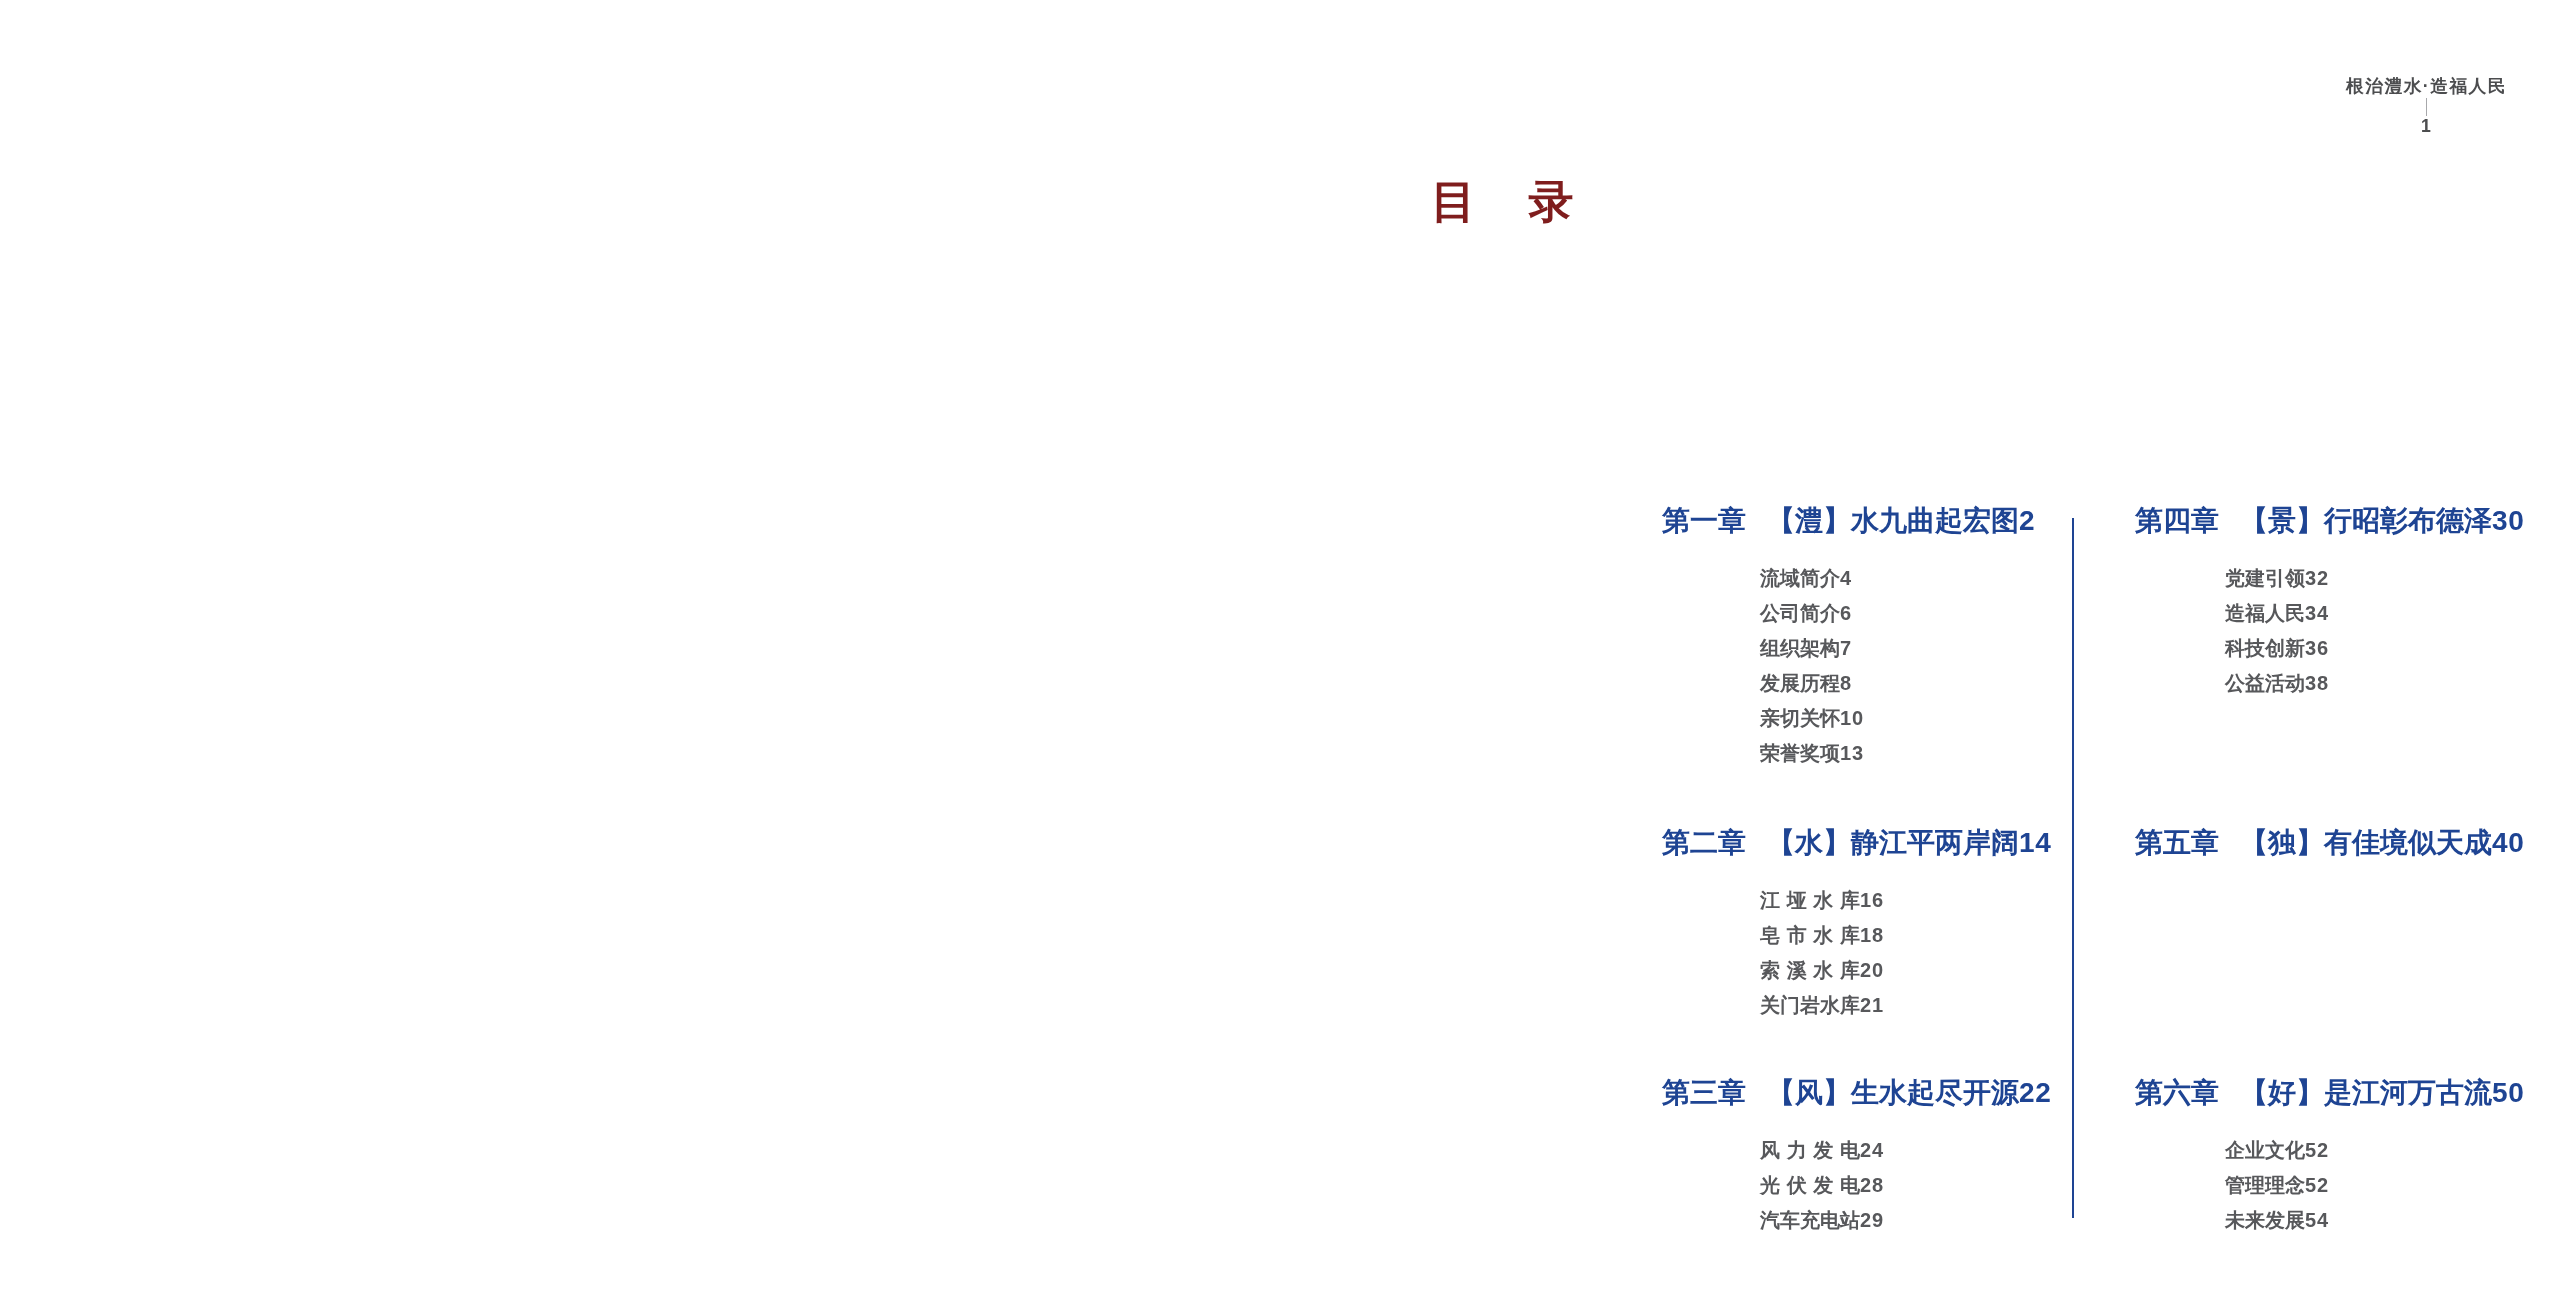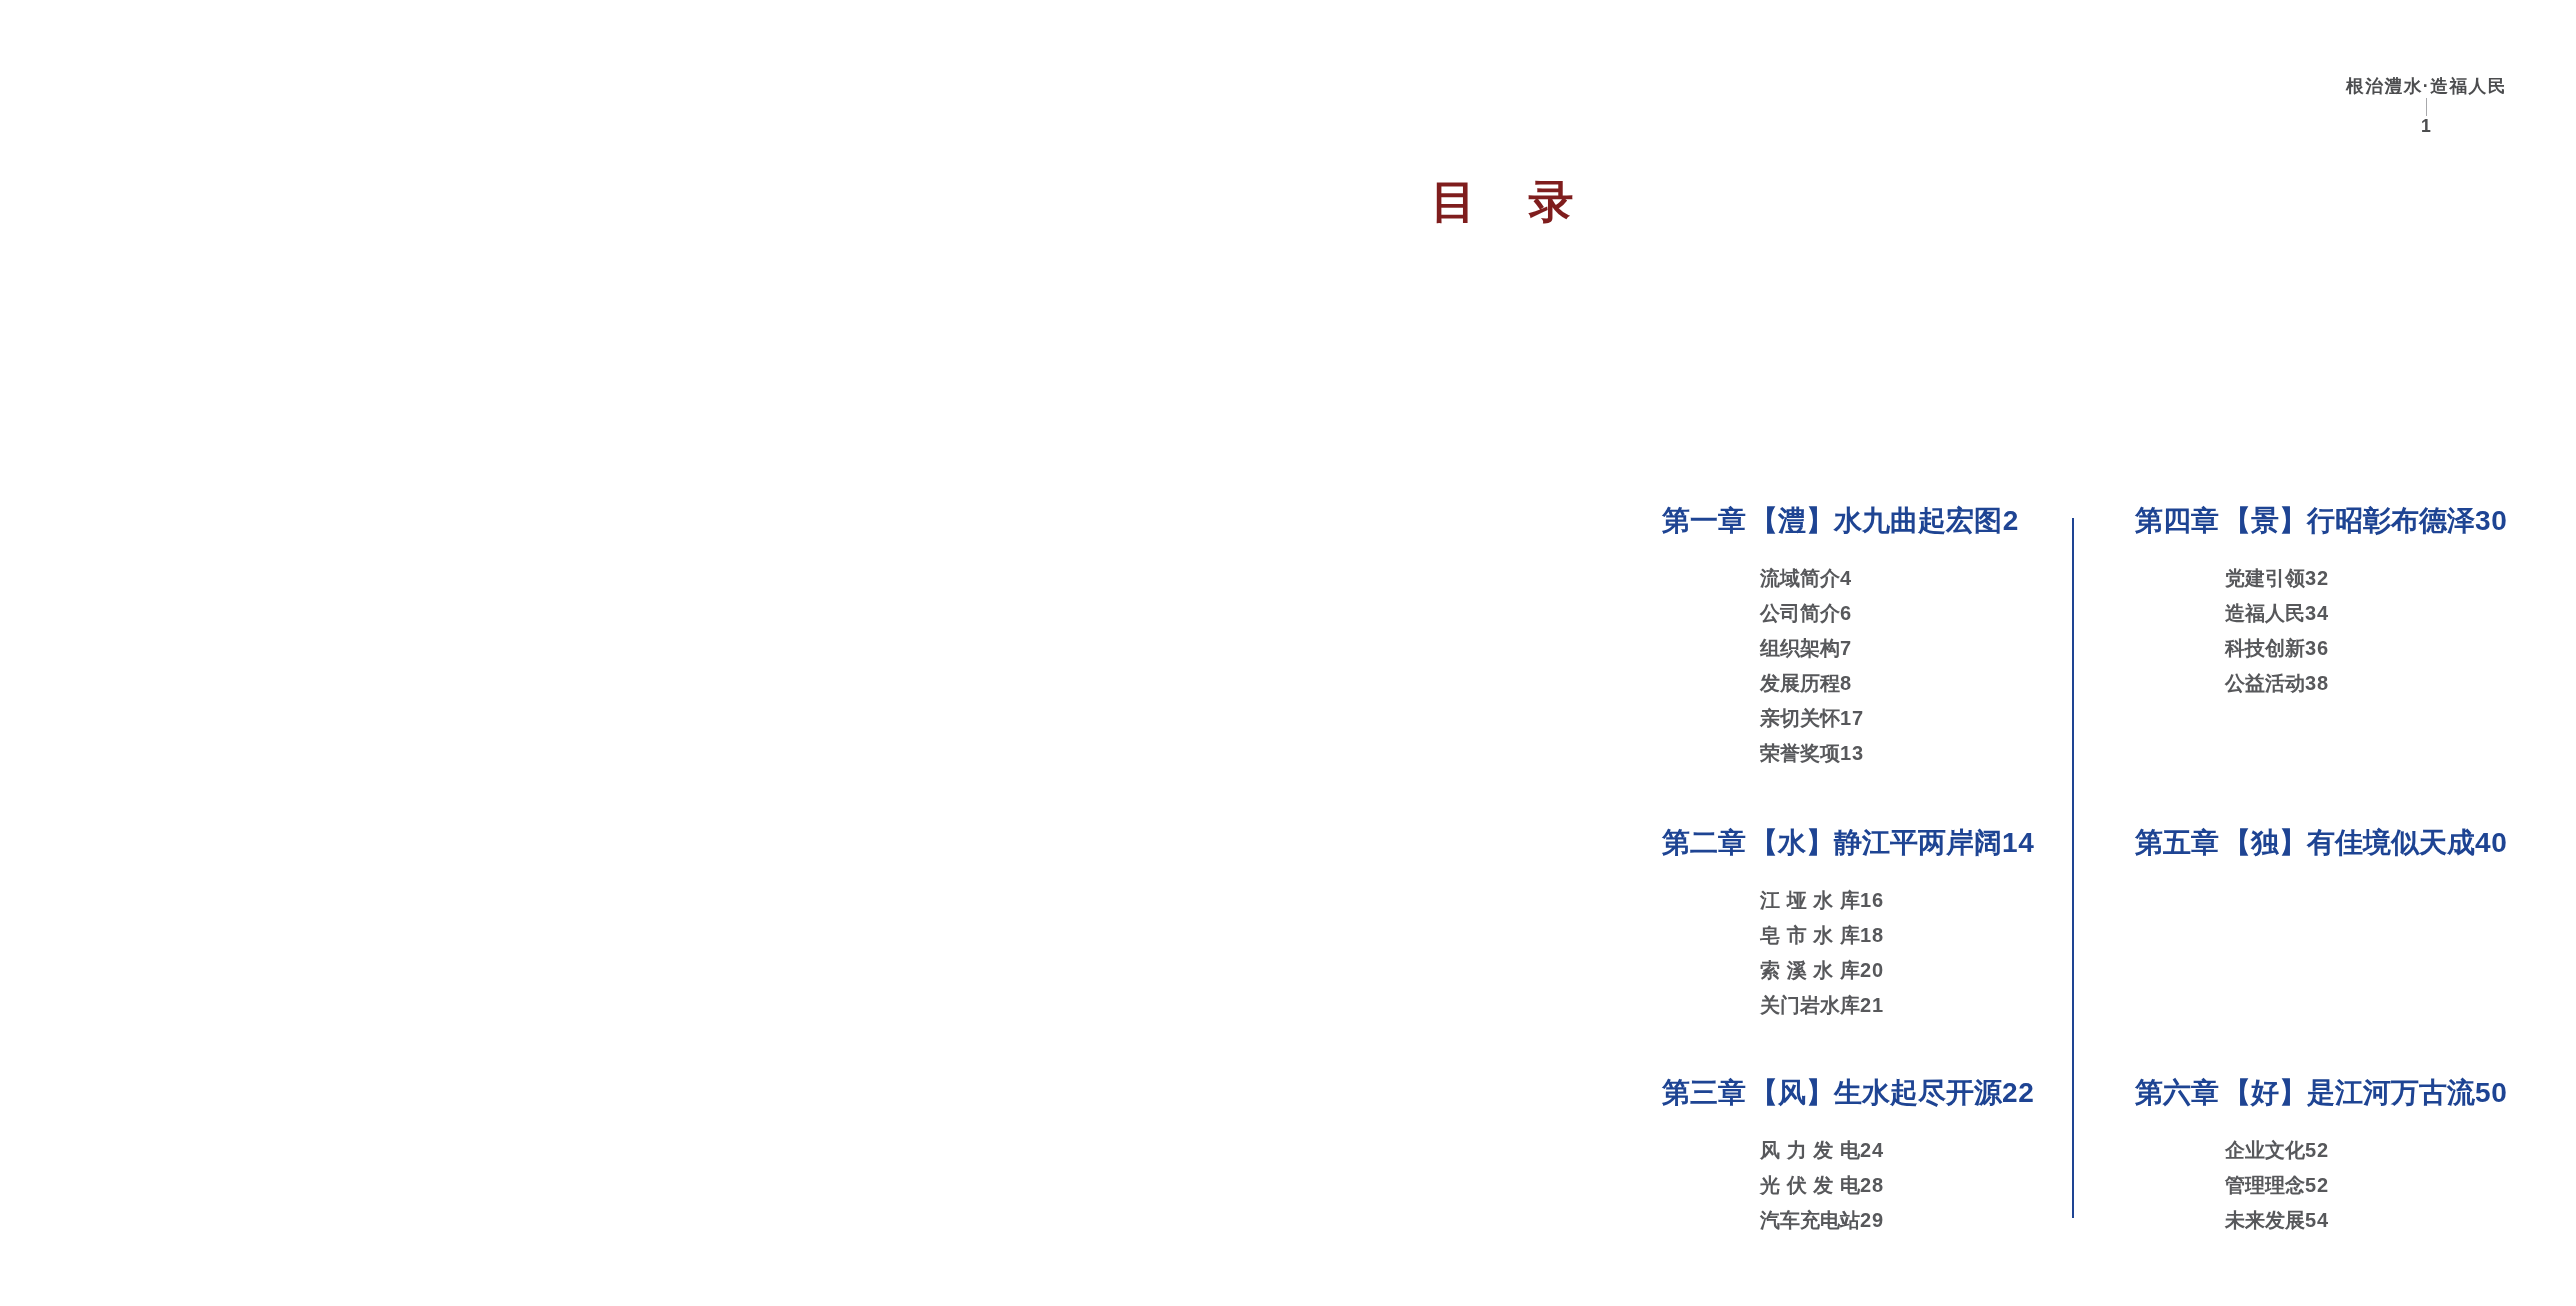--- a/index.html
+++ b/index.html
@@ -78,21 +78,21 @@
     display: flex;
     justify-content: space-between;
     align-items: baseline;
     color: #1e4493;
     font-weight: bold;
     font-size: 28px;
     line-height: 35px;
     white-space: nowrap;
     cursor: pointer;
   }
-  .sec-label { display: flex; gap: 4px; }
+  .sec-label { display: flex; gap: 21px; }
   .sec-page  { font-size: 28px; letter-spacing: 0.8px; }
 
   .items {
     list-style: none;
     margin: 23px 0 0 0;
     padding: 0 0 0 98px;
   }
   .col-right .items { padding-left: 90px; }
 
   .item {
@@ -153,21 +153,21 @@
     <span class="item-page">7</span>
   </li>
 
   <li class="item">
     <span class="item-label">发展历程</span>
     <span class="item-page">8</span>
   </li>
 
   <li class="item">
     <span class="item-label">亲切关怀</span>
-    <span class="item-page">17</span>
+    <span class="item-page">10</span>
   </li>
 
   <li class="item">
     <span class="item-label">荣誉奖项</span>
     <span class="item-page">13</span>
   </li>
 </ul>
   </section>
 
   <section class="toc-section">

